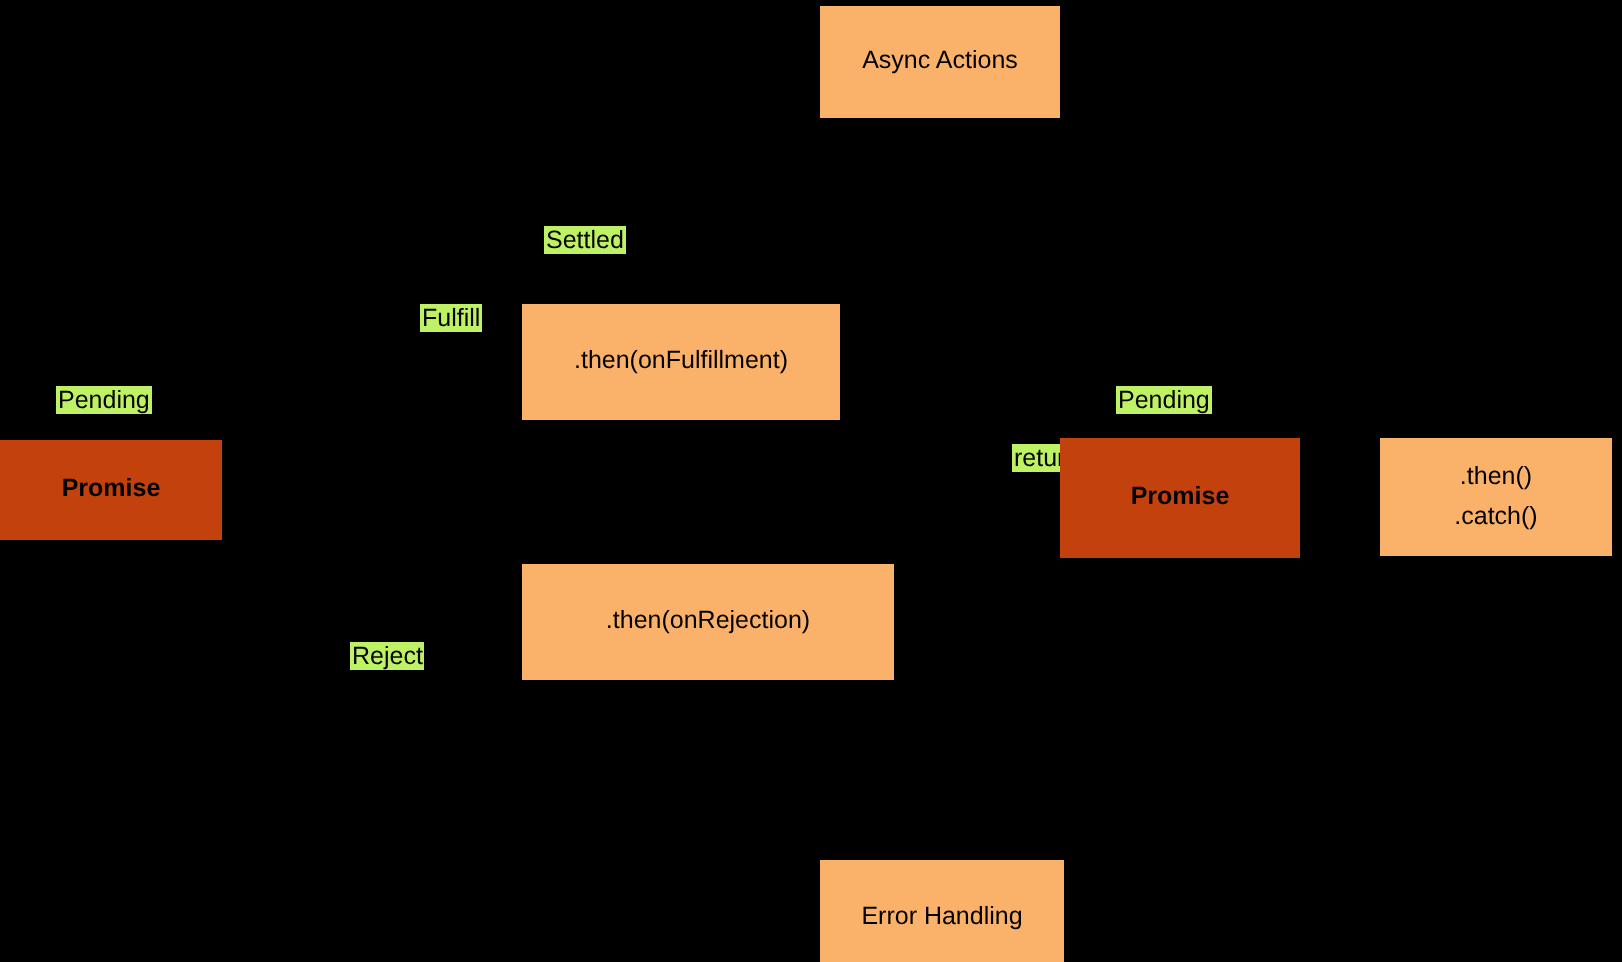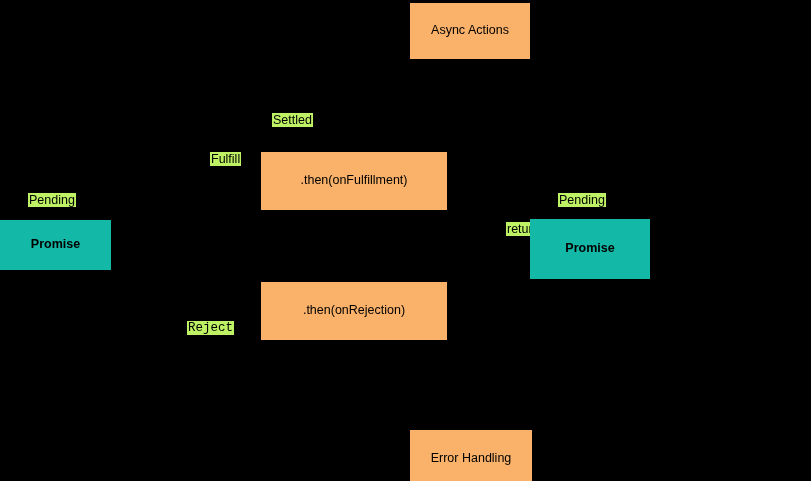--- a/index.html
+++ b/index.html
@@ -21,44 +21,44 @@
     display: flex;
     flex-direction: column;
     align-items: center;
     justify-content: center;
     text-align: center;
     font-size: 12.5px;
     line-height: 1.55;
     box-sizing: border-box;
   }
   .node.orange { background: #FAB169; }
-  .node.blue   { background: #14b8a6; font-weight: bold; }
+  .node.blue   { background: #c2410c; font-weight: bold; }
 
   
   .async-actions     { left: 410px; top: 3px;   width: 120px; height: 56px; }
   .promise-left      { left: 0px;   top: 220px; width: 111px; height: 50px; }
-  .then-fulfillment  { left: 261px; top: 152px; width: 186px; height: 58px; }
+  .then-fulfillment  { left: 261px; top: 152px; width: 159px; height: 58px; }
   .then-rejection    { left: 261px; top: 282px; width: 186px; height: 58px; }
   .promise-right     { left: 530px; top: 219px; width: 120px; height: 60px; }
   .then-catch        { left: 690px; top: 219px; width: 116px; height: 59px; }
   .error-handling    { left: 410px; top: 430px; width: 122px; height: 58px; }
 
   .state-label {
     position: absolute;
     background: #bef264;
     color: #000000;
     font-size: 12.5px;
     line-height: 14px;
     padding: 0 1px;
     white-space: nowrap;
   }
   .pending-left  { left: 28px;  top: 193px; }
   .fulfill       { left: 178px; top: 152px; margin-left: 32px; }
   .settled       { left: 272px; top: 113px; }
-  .reject        { left: 187px; top: 321px; font-family: Liberation Mono, monospace; }
+  .reject        { left: 175px; top: 321px; }
   .return        { left: 506px; top: 222px; }
   .pending-right { left: 558px; top: 193px; }
 </style>
 </head>
 <body>
 
 <div class="canvas">
 
   <span class="state-label pending-left">Pending</span>
   <span class="state-label fulfill">Fulfill</span>
@@ -80,18 +80,22 @@
   </div>
 
   <div class="node orange then-rejection">
     <span>.then(onRejection)</span>
   </div>
 
   <div class="node blue promise-right">
     <span>Promise</span>
   </div>
 
+  <div class="node orange then-catch">
+    <span>.then()</span>
+    <span>.catch()</span>
+  </div>
 
   <div class="node orange error-handling">
     <span>Error Handling</span>
   </div>
 
 </div>
 
 </body></html>

